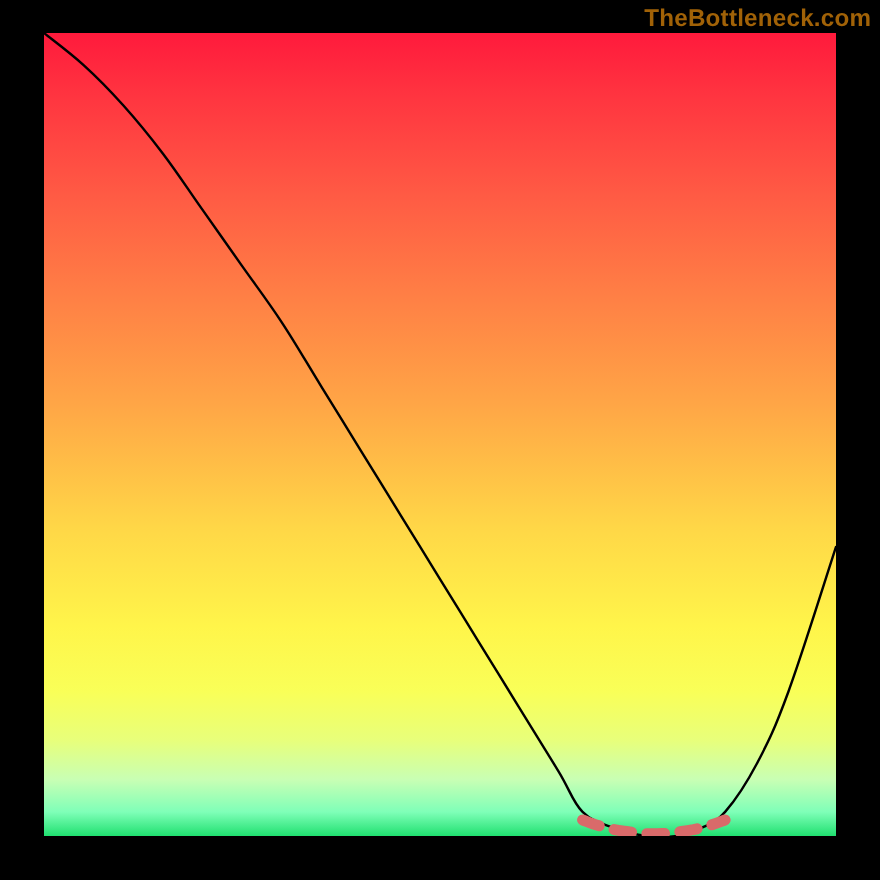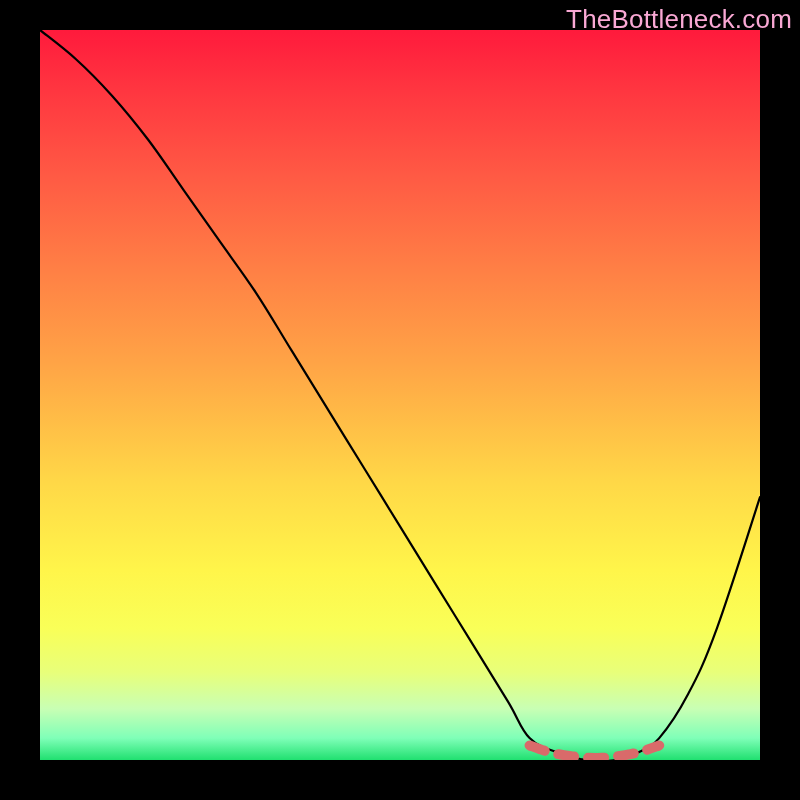--- a/index.html
+++ b/index.html
@@ -14,23 +14,23 @@
   .canvas {
     position: relative;
     width: 800px;
     height: 800px;
     background: #000;
   }
   .watermark {
     position: absolute;
     top: 4px;
     right: 8px;
-    color: #f9a8d4;
-    font-size: 26px;
-    font-weight: 400;
+    color: #a16207;
+    font-size: 22px;
+    font-weight: 700;
     letter-spacing: 0.2px;
     z-index: 50;
   }
   .plot-area {
     position: absolute;
     left: 40px;
     top: 30px;
     width: 720px;
     height: 730px;
     background: linear-gradient(to bottom,

